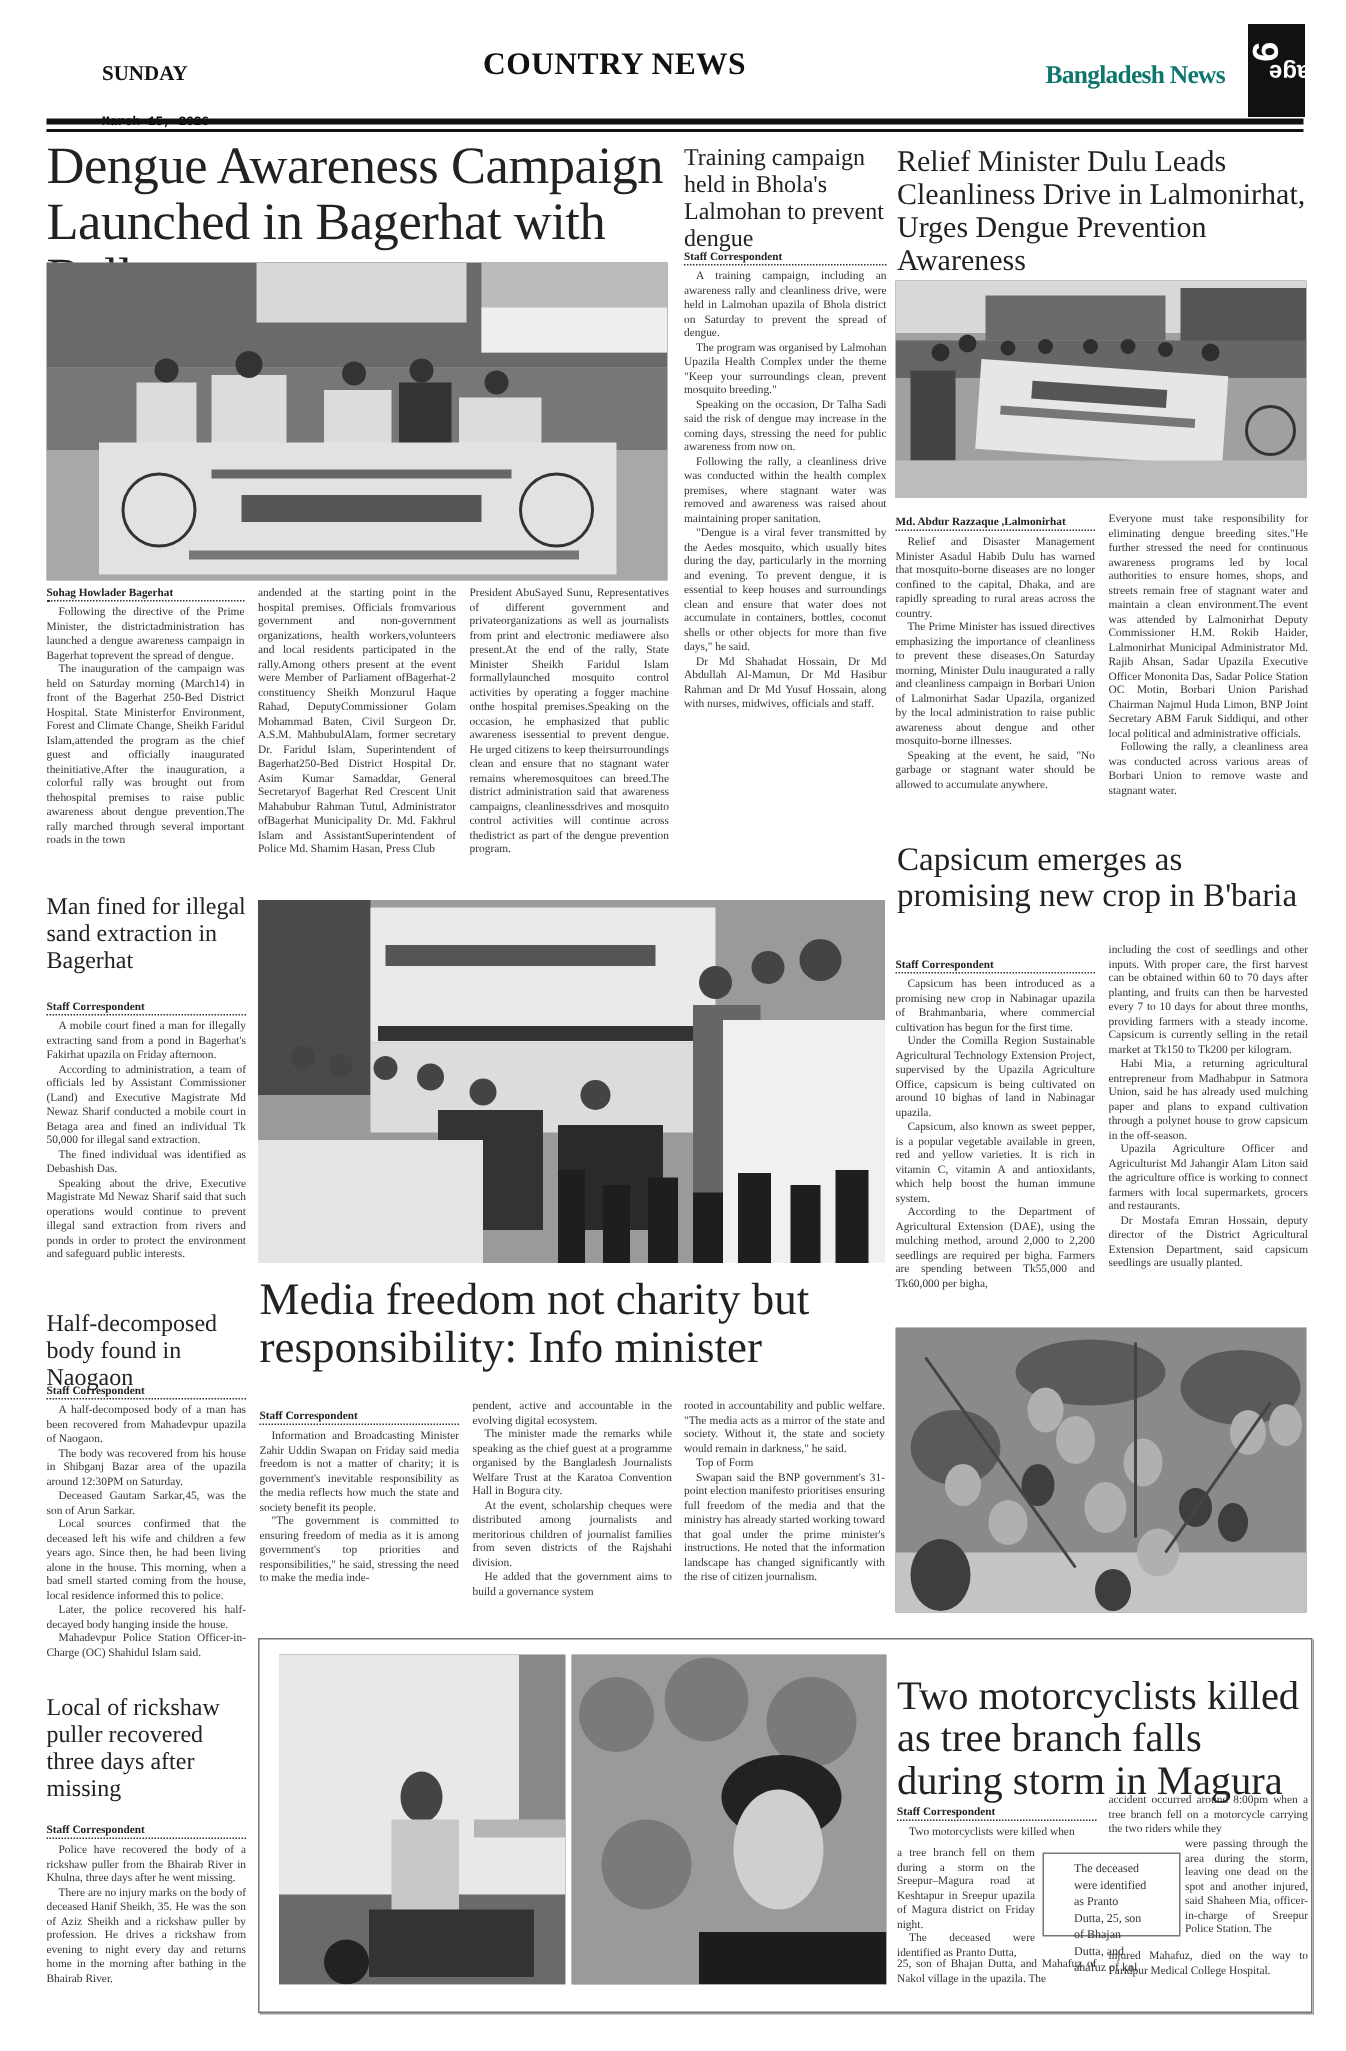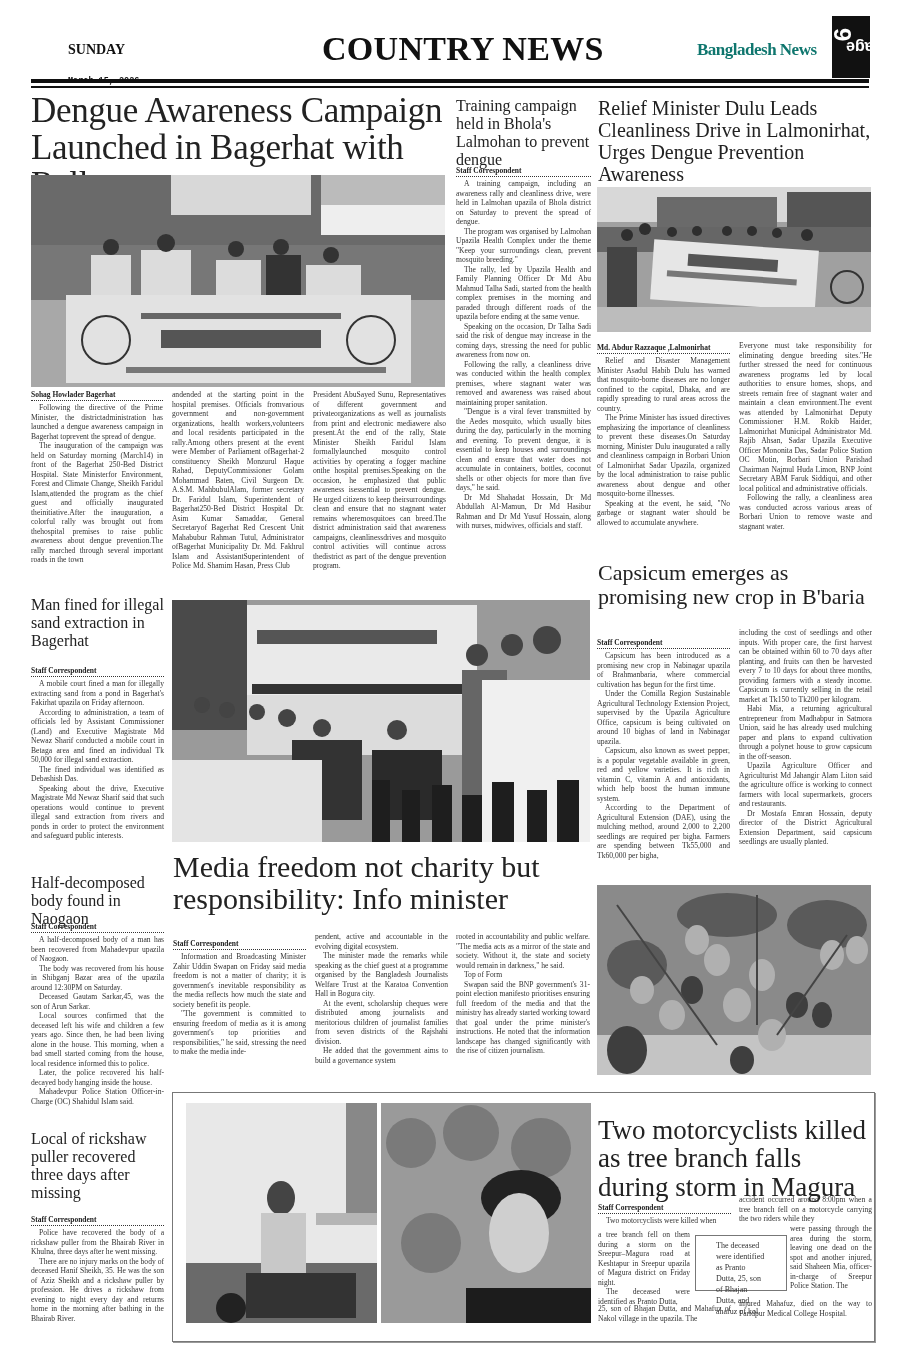--- a/index.html
+++ b/index.html
@@ -1,21 +1,21 @@
 <!DOCTYPE html>
 <html><head>
 <meta charset="utf-8">
 <style>
   * { box-sizing: border-box; margin: 0; padding: 0; }
   html, body { width: 897px; height: 1367px; background: #fff; overflow: hidden; }
   body { position: relative; font-family: "DejaVu Serif", serif; color: #222; }
   .abs { position: absolute; }
   .masthead-day { left: 68px; top: 42px; font-family: "Liberation Serif", serif; font-weight: bold; font-size: 14px; color: #111; }
   .masthead-date { left: 68px; top: 76px; font-family: Liberation Mono, monospace; font-weight: bold; font-size: 8.5px; color: #111; }
-  .masthead-title { left: 322px; top: 30px; font-family: "Liberation Serif", serif; font-weight: bold; font-size: 34px; color: #111; letter-spacing: 0.3px; }
+  .masthead-title { left: 322px; top: 30px; font-family: "Liberation Serif", serif; font-weight: bold; font-size: 21px; color: #111; letter-spacing: 0.3px; }
   .masthead-brand { left: 697px; top: 40px; font-family: "Liberation Serif", serif; font-weight: bold; font-size: 17px; color: #0f766e; letter-spacing: -0.5px; }
   .page-box { left: 832px; top: 16px; width: 38px; height: 62px; background: #111; color: #fff; display: flex; align-items: center; justify-content: center; }
   .page-box span { display: block; transform: rotate(90deg); white-space: nowrap; font-family: "Liberation Sans", sans-serif; font-weight: bold; font-size: 16px; }
   .page-box b { font-size: 24px; }
   .rule-thick { left: 31px; top: 79px; width: 838px; height: 4px; background: #111; }
   .rule-thin { left: 31px; top: 86px; width: 838px; height: 1.5px; background: #111; }
 
   .headline { font-family: "Liberation Serif", serif; color: #222; line-height: 1.05; }
   .h-xl { font-size: 35px; letter-spacing: -0.3px; }
   .h-l { font-size: 30px; }
@@ -89,21 +89,20 @@
 <div class="abs body-text" style="left:313px;top:390px;width:133px;">
   <p style="text-indent:0">President AbuSayed Sunu, Representatives of different government and privateorganizations as well as journalists from print and electronic mediawere also present.At the end of the rally, State Minister Sheikh Faridul Islam formallylaunched mosquito control activities by operating a fogger machine onthe hospital premises.Speaking on the occasion, he emphasized that public awareness isessential to prevent dengue. He urged citizens to keep theirsurroundings clean and ensure that no stagnant water remains wheremosquitoes can breed.The district administration said that awareness campaigns, cleanlinessdrives and mosquito control activities will continue across thedistrict as part of the dengue prevention program.</p>
 </div>
 
 <div class="abs headline h-s" style="left:456px;top:97px;width:135px;">Training campaign held in Bhola's Lalmohan to prevent dengue</div>
 <div class="abs" style="left:456px;top:166px;width:135px;">
   <div class="byline">Staff Correspondent</div>
   <div class="body-text">
     <p>A training campaign, including an awareness rally and cleanliness drive, were held in Lalmohan upazila of Bhola district on Saturday to prevent the spread of dengue.</p>
     <p>The program was organised by Lalmohan Upazila Health Complex under the theme "Keep your surroundings clean, prevent mosquito breeding."</p>
-    <p>The rally, led by Upazila Health and Family Planning Officer Dr Md Abu Mahmud Talha Sadi, started from the health complex premises in the morning and paraded through different roads of the upazila before ending at the same venue.</p>
     <p>Speaking on the occasion, Dr Talha Sadi said the risk of dengue may increase in the coming days, stressing the need for public awareness from now on.</p>
     <p>Following the rally, a cleanliness drive was conducted within the health complex premises, where stagnant water was removed and awareness was raised about maintaining proper sanitation.</p>
     <p>"Dengue is a viral fever transmitted by the Aedes mosquito, which usually bites during the day, particularly in the morning and evening. To prevent dengue, it is essential to keep houses and surroundings clean and ensure that water does not accumulate in containers, bottles, coconut shells or other objects for more than five days," he said.</p>
     <p>Dr Md Shahadat Hossain, Dr Md Abdullah Al-Mamun, Dr Md Hasibur Rahman and Dr Md Yusuf Hossain, along with nurses, midwives, officials and staff.</p>
   </div>
 </div>
 
 <div class="abs headline h-m" style="left:598px;top:97px;width:275px;">Relief Minister Dulu Leads Cleanliness Drive in Lalmonirhat, Urges Dengue Prevention Awareness</div>
 <div class="abs photo" style="left:597px;top:187px;width:274px;height:145px;">
   <svg viewBox="0 0 274 145" preserveAspectRatio="none">

